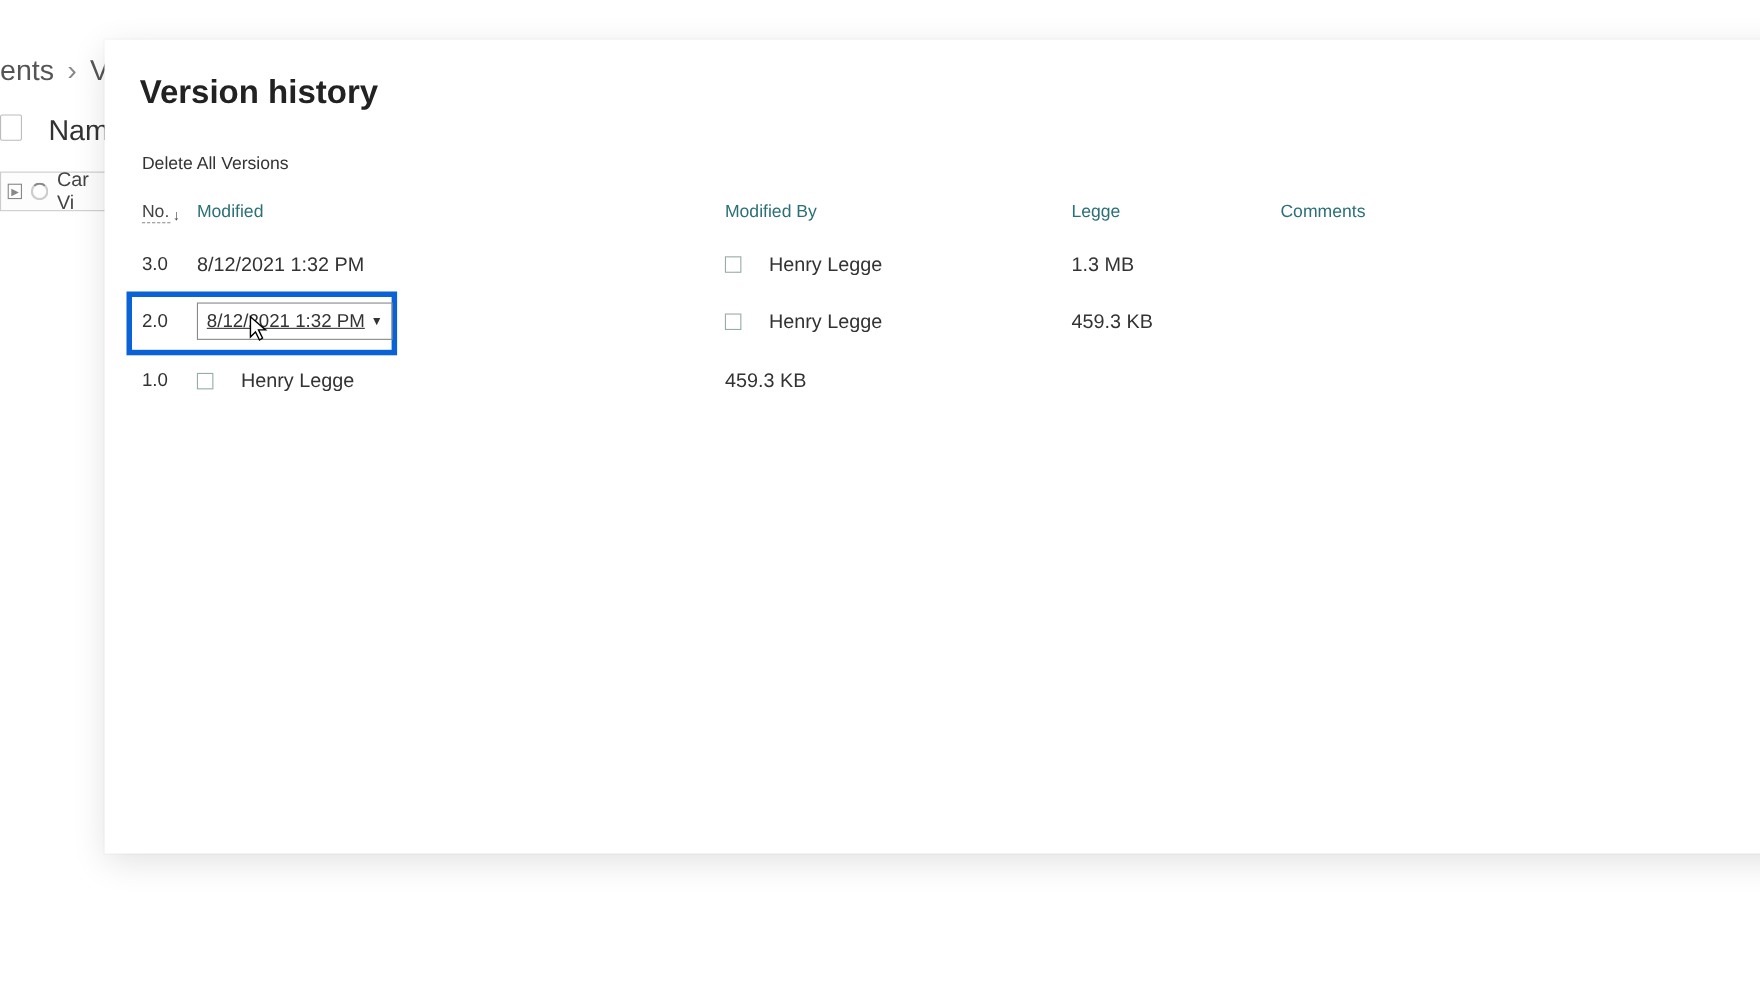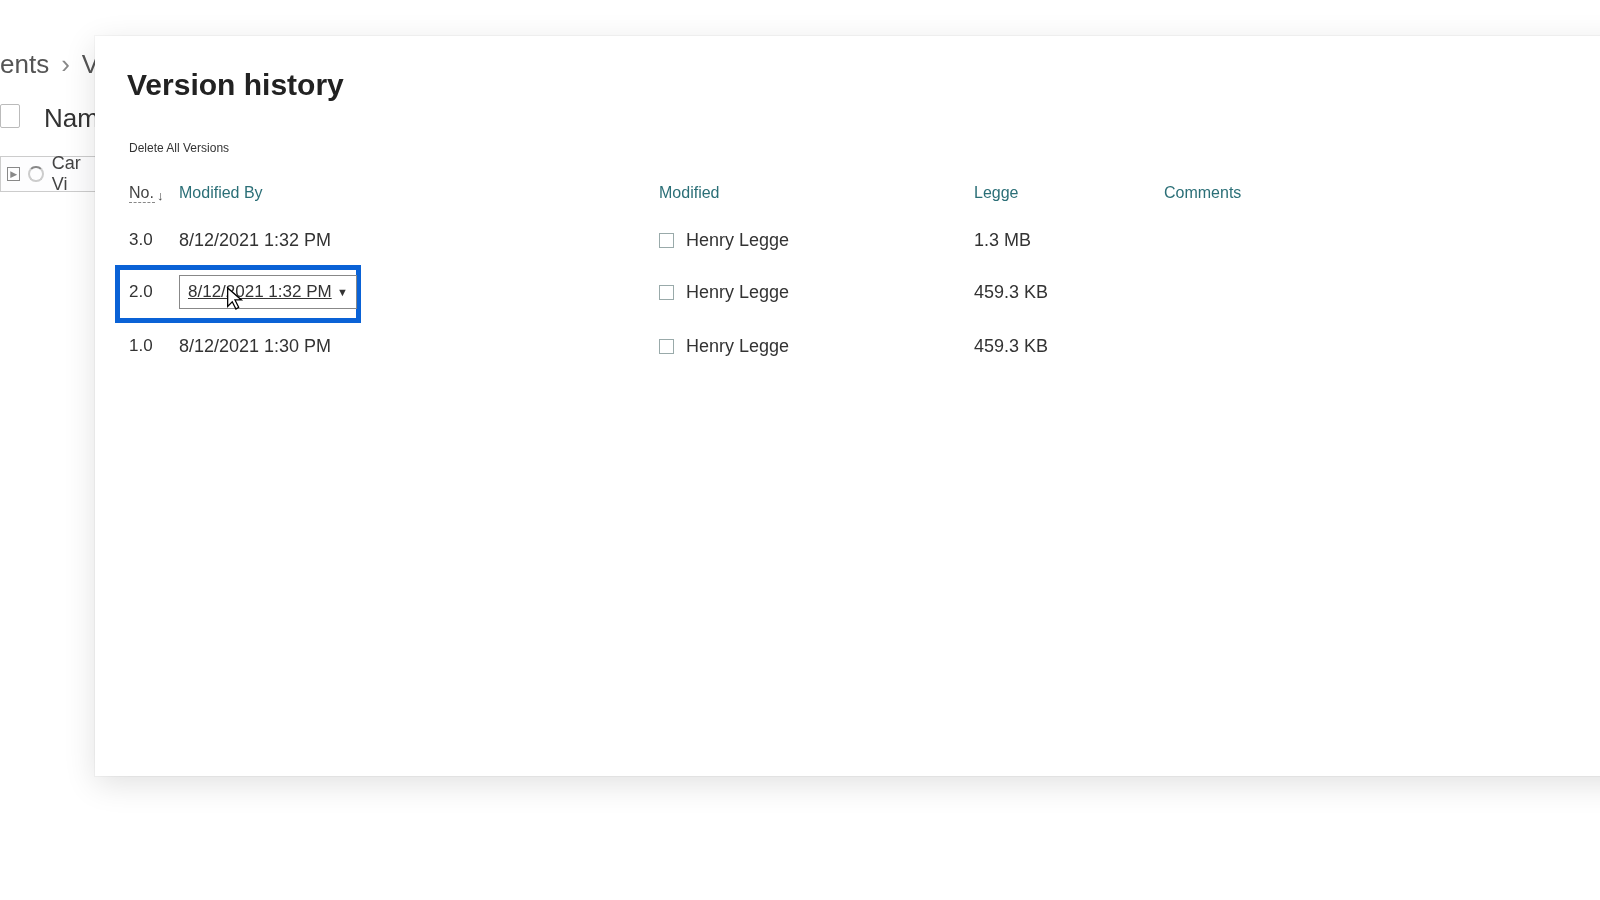--- a/index.html
+++ b/index.html
@@ -101,21 +101,21 @@
     top: 32px;
     font-size: 30px;
     font-weight: 600;
     color: #222;
   }
 
   .delete-all {
     position: absolute;
     left: 34px;
     top: 105px;
-    font-size: 12px;
+    font-size: 16px;
     color: #333;
     cursor: pointer;
   }
 
   
   .table {
     position: absolute;
     left: 34px;
     top: 148px;
     right: 30px;
@@ -139,21 +139,21 @@
 
   .row {
     display: grid;
     grid-template-columns: 50px 480px 315px 190px 1fr;
     align-items: center;
     font-size: 18px;
     min-height: 42px;
   }
   .row .ver { color:#333; font-size:17px; }
   .row .mod { color:#333; }
-  .row .by { display:flex; align-items:center; gap:12px; color:#333; }
+  .row .by { display:flex; align-items:center; gap:25px; color:#333; }
   .row .sq {
     width: 15px; height: 15px; border: 1.5px solid #9aa;
     background:#fff;
   }
   .row .size { color:#333; }
   .highlight-box {
     position: absolute;
     left: -14px;
     top: -6px;
     width: 246px;
@@ -223,22 +223,22 @@
   <div class="modal-title">Version history</div>
 
   <div class="delete-all">Delete All Versions</div>
 
   <div class="table">
     <div class="headers">
       <div class="no-wrap hcell">
         <span class="no">No.</span>
         <span class="sort-arrow">↓</span>
       </div>
+      <div class="hcell">Modified</div>
       <div class="hcell">Modified By</div>
-      <div class="hcell">Modified</div>
       <div class="hcell">Legge</div>
       <div class="hcell">Comments</div>
     </div>
 
     <div class="rows-wrap">
 
       <div class="rowblock r1">
         <div class="row">
           <div class="ver">3.0</div>
           <div class="mod">8/12/2021 1:32 PM</div>
@@ -271,21 +271,20 @@
             <span>Henry Legge</span>
           </div>
           <div class="size">459.3 KB</div>
           <div></div>
         </div>
       </div>
 
       <div class="rowblock r3">
         <div class="row">
           <div class="ver">1.0</div>
-          <div class="mod">8/12/2021 1:30 PM</div>
           <div class="by">
             <span class="sq"></span>
             <span>Henry Legge</span>
           </div>
           <div class="size">459.3 KB</div>
           <div></div>
         </div>
       </div>
     </div>
   </div>

